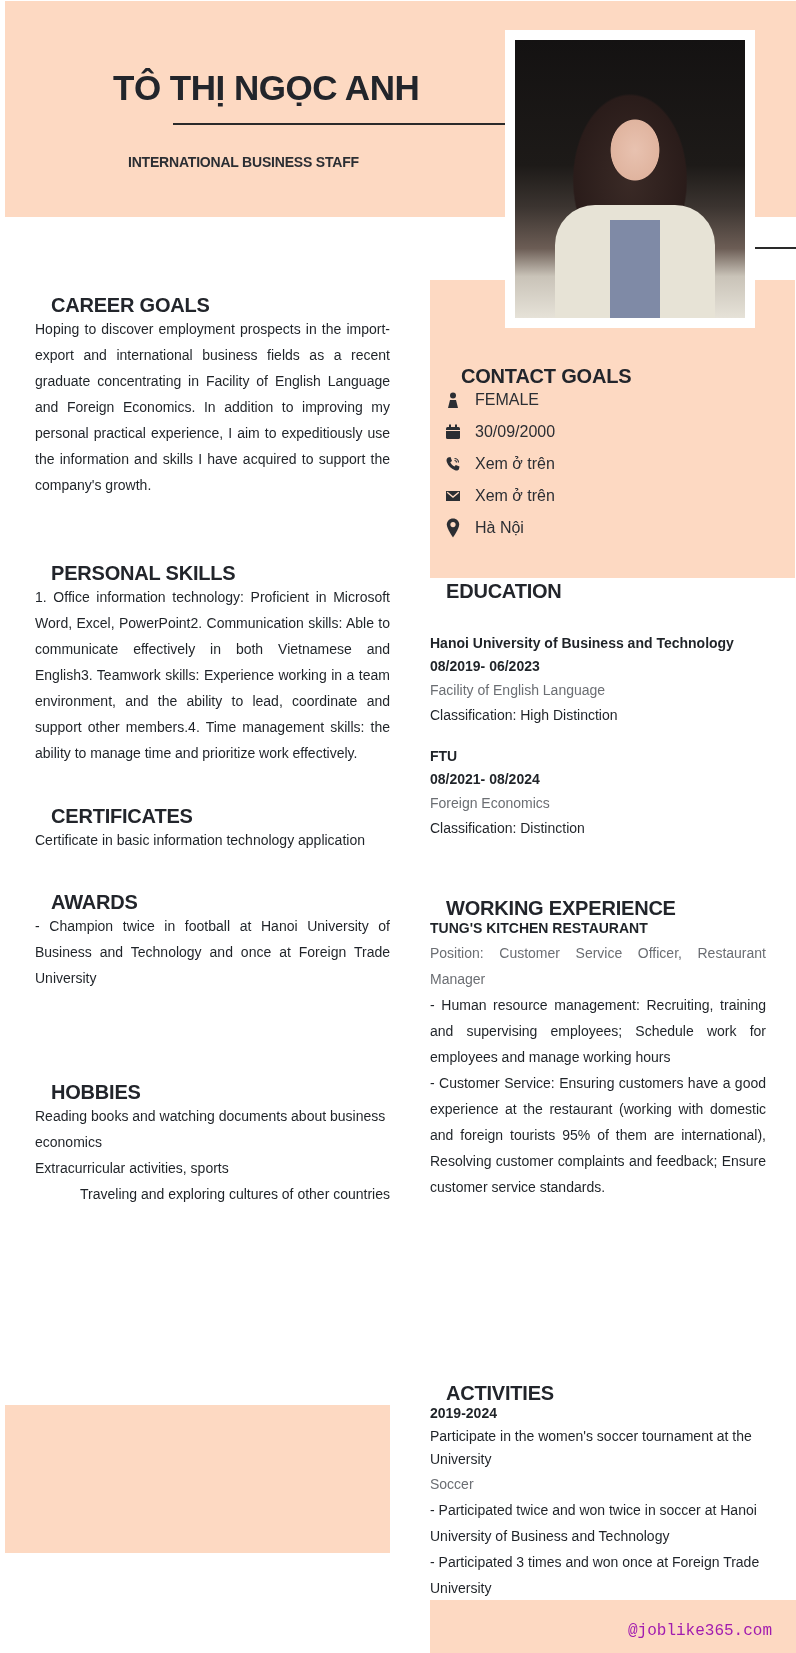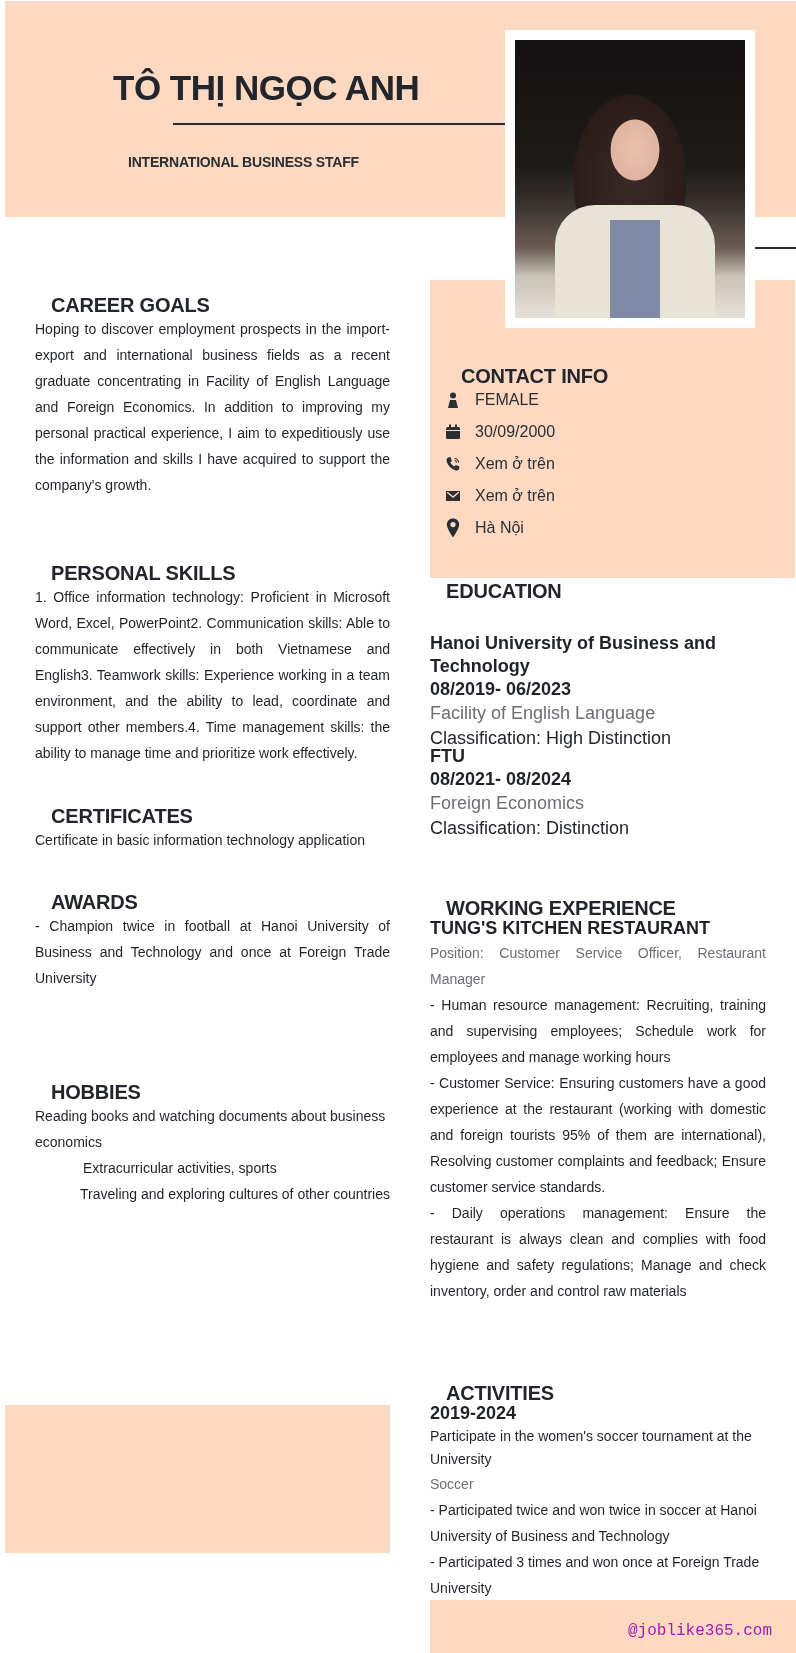--- a/index.html
+++ b/index.html
@@ -35,21 +35,21 @@
   .left-col { left: 35px; width: 355px; }
   .right-col { left: 430px; width: 336px; }
 
   .contact-list { position: absolute; left: 445px; top: 384px; list-style: none; margin: 0; padding: 0; }
   .contact-list li { display: flex; align-items: center; height: 32px; font-size: 16px; color: #2b2e33; }
   .contact-list .ico { width: 16px; height: 16px; margin-right: 14px; display: inline-flex; align-items: center; justify-content: center; }
 
   .edu-name, .exp-company, .bold-line { font-weight: bold; font-size: 14px; line-height: 23px; color: #1f2328; }
   .grey { color: #6b6e73; }
   .block { position: absolute; margin: 0; }
-  .block div { font-size: 18px; }
+  .block div { font-size: 14px; }
   .block .line26 { line-height: 26px; }
 
   #footer-text { position: absolute; left: 628px; top: 1622px; font-family: Liberation Mono, monospace; font-size: 16px; color: #a21caf; }
 </style>
 </head>
 <body>
 
 <div id="top-band" class="peach"></div>
 <div id="contact-band" class="peach"></div>
 <div id="left-bottom-band" class="peach"></div>
@@ -78,25 +78,25 @@
 <p class="para left-col" style="top:827px; text-align:left;">Certificate in basic information technology application</p>
 
 <h3 class="section-title" style="left:35px; top:875px;">AWARDS</h3>
 <div class="block left-col" style="top:913px;">
   <p class="para" style="position:static;">- Champion twice in football at Hanoi University of Business and Technology and once at Foreign Trade University</p>
 </div>
 
 <h3 class="section-title" style="left:35px; top:1065px;">HOBBIES</h3>
 <div class="block left-col" style="top:1103px;">
   <p class="para" style="position:static; text-align:left;">Reading books and watching documents about business economics</p>
-  <p class="para" style="position:static; text-align:left;margin-left:48px;">Extracurricular activities, sports</p>
+  <p class="para" style="position:static; text-align:left;">Extracurricular activities, sports</p>
   <p class="para" style="position:static; text-align:right;">Traveling and exploring cultures of other countries</p>
 </div>
 
-<h3 class="section-title" style="left:445px; top:349px;">CONTACT INFO</h3>
+<h3 class="section-title" style="left:445px; top:349px;">CONTACT GOALS</h3>
 <ul class="contact-list">
   <li>
     <span class="ico">
       <svg width="14" height="16" viewBox="0 0 14 16">
           <circle cx="7" cy="3.5" r="3" fill="#2b2e33"></circle>
           <path d="M2 16 L4 8 H10 L12 16 Z" fill="#2b2e33"></path>
         </svg>
     </span>
     <span>FEMALE</span>
   </li>
@@ -154,21 +154,20 @@
   <div class="grey line26" style="line-height:25px;">Foreign Economics</div>
   <div class="line26" style="line-height:25px;">Classification: Distinction</div>
 </div>
 
 <h3 class="section-title" style="left:430px; top:881px;">WORKING EXPERIENCE</h3>
 <div class="block" style="left:430px; width:336px; top:917px;">
   <div class="exp-company">TUNG'S KITCHEN RESTAURANT</div>
   <p class="para grey" style="position:static;">Position: Customer Service Officer, Restaurant Manager</p>
   <p class="para" style="position:static;">- Human resource management: Recruiting, training and supervising employees; Schedule work for employees and manage working hours</p>
   <p class="para" style="position:static;">- Customer Service: Ensuring customers have a good experience at the restaurant (working with domestic and foreign tourists 95% of them are international), Resolving customer complaints and feedback; Ensure customer service standards.</p>
-  <p class="para" style="position:static;">- Daily operations management: Ensure the restaurant is always clean and complies with food hygiene and safety regulations; Manage and check inventory, order and control raw materials</p>
 </div>
 
 <h3 class="section-title" style="left:430px; top:1366px;">ACTIVITIES</h3>
 <div class="block" style="left:430px; width:336px; top:1402px;">
   <div class="bold-line">2019-2024</div>
   <div style="line-height:23px; font-size:14px;">Participate in the women's soccer tournament at the University</div>
   <div class="grey" style="line-height:26px; font-size:14px;">Soccer</div>
   <div style="line-height:26px; font-size:14px;">- Participated twice and won twice in soccer at Hanoi University of Business and Technology</div>
   <div style="line-height:26px; font-size:14px;">- Participated 3 times and won once at Foreign Trade University</div>
 </div>

